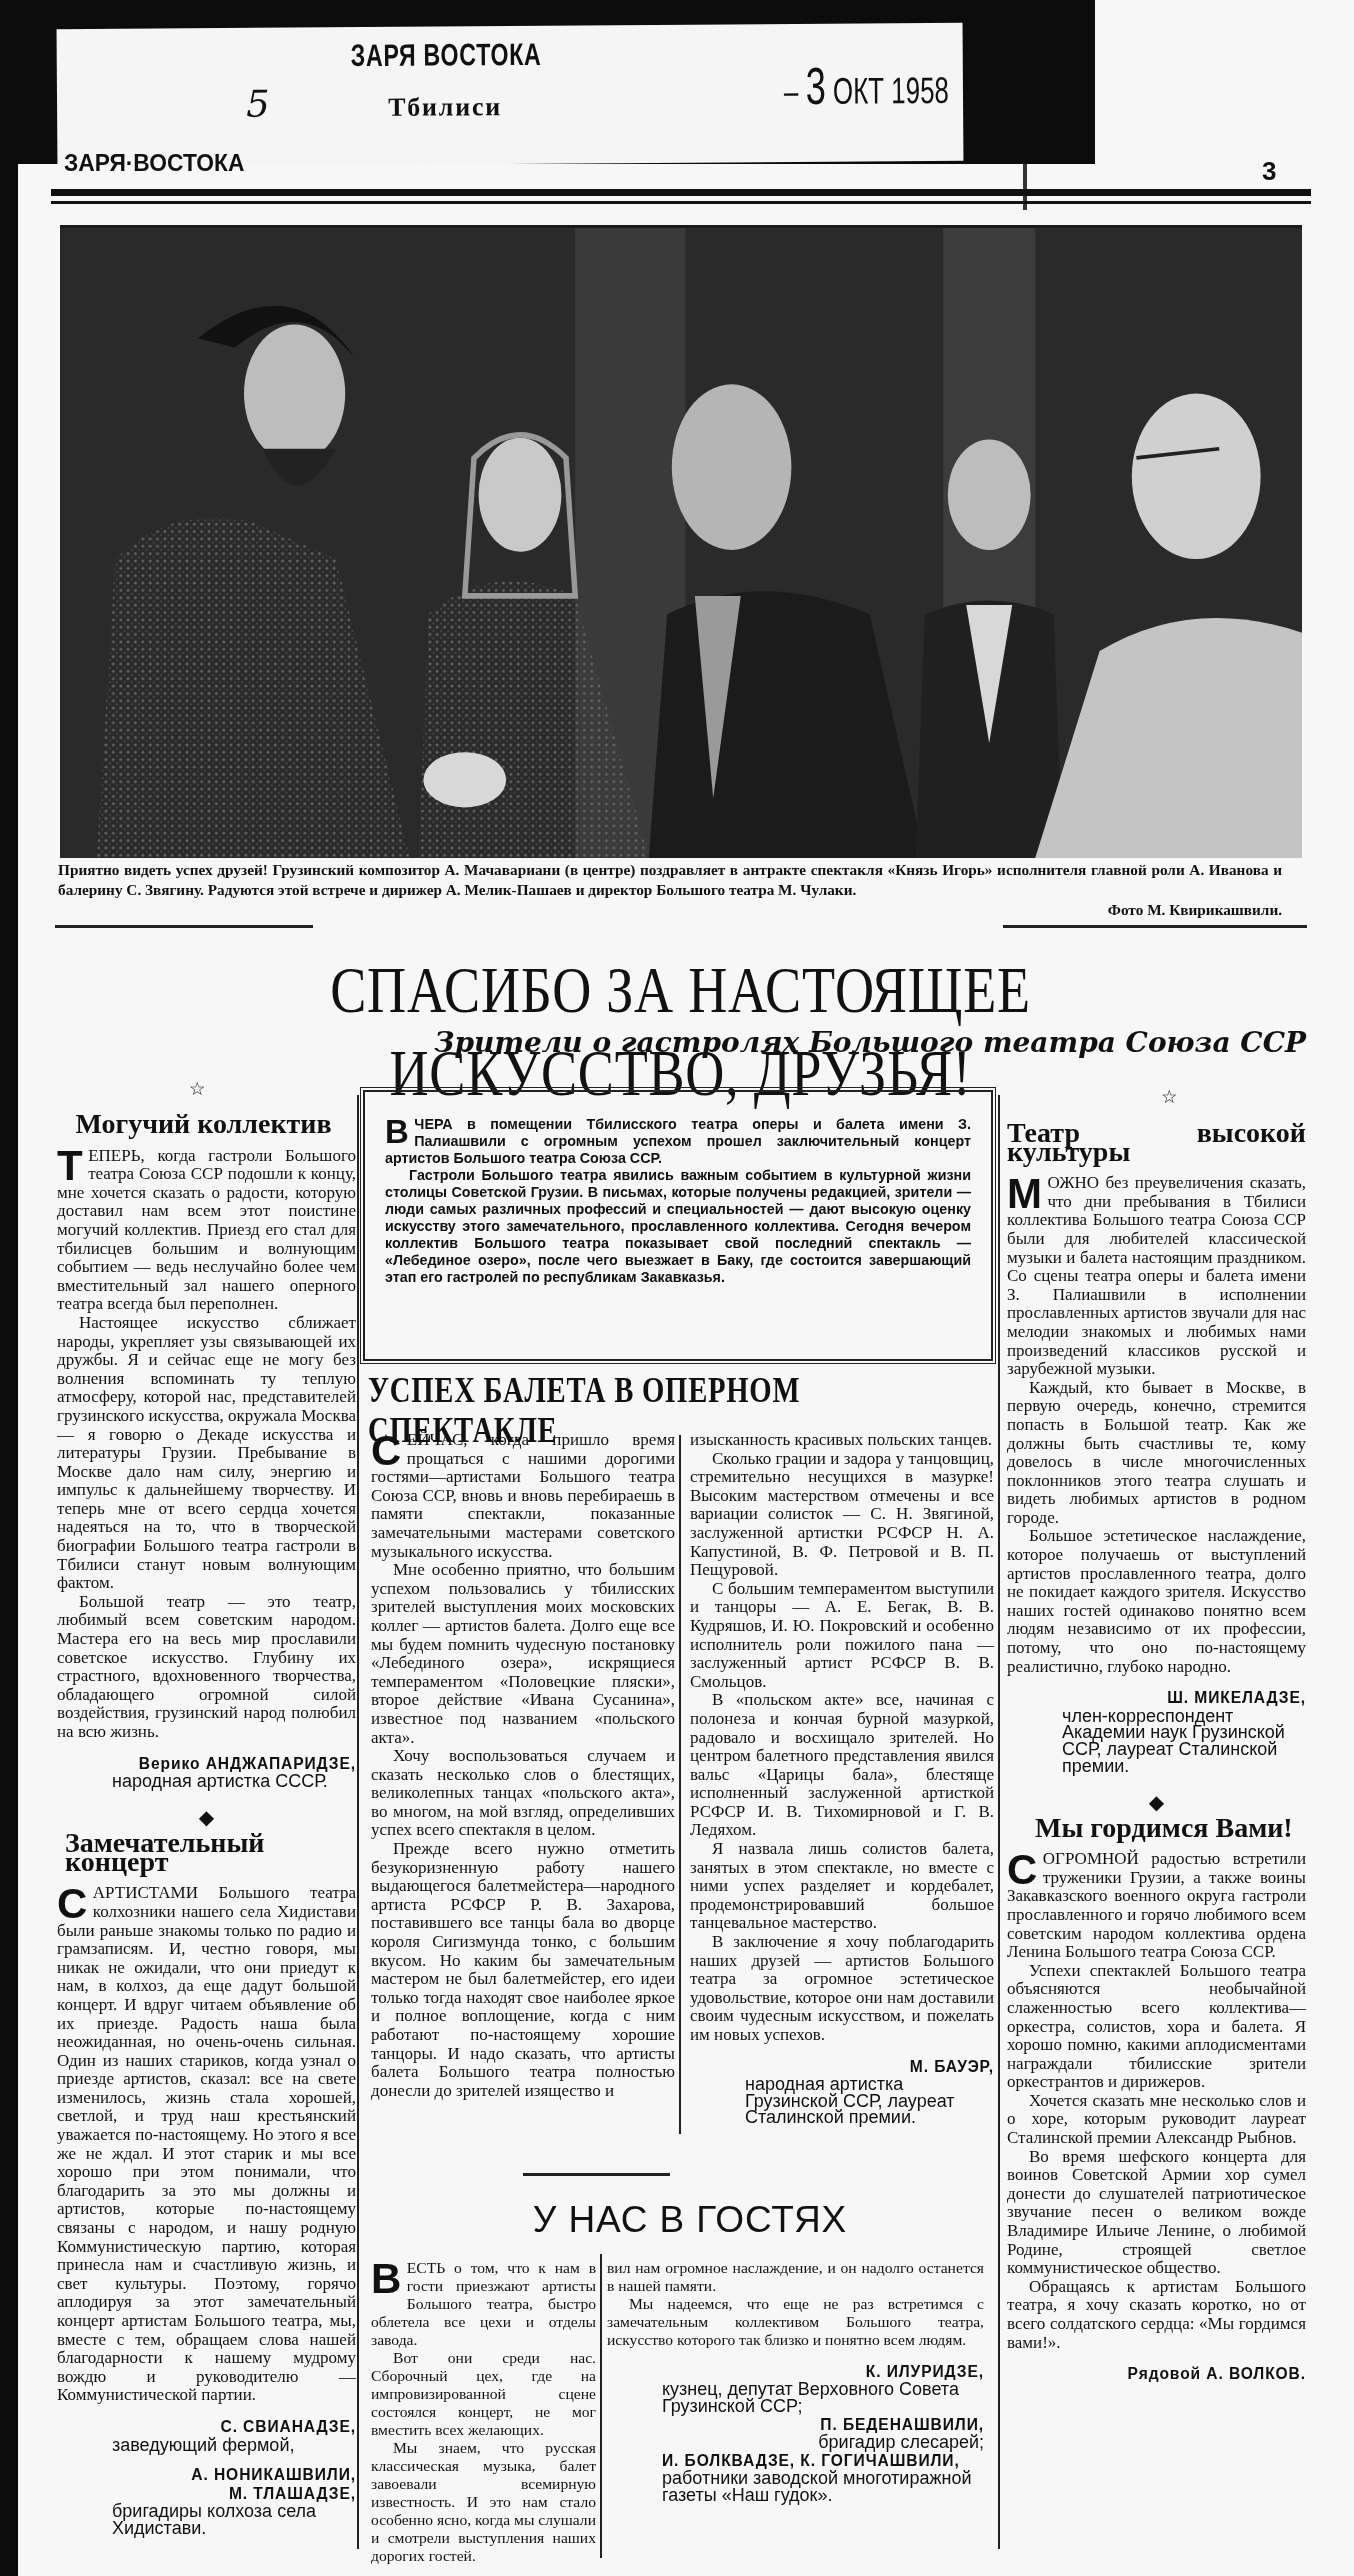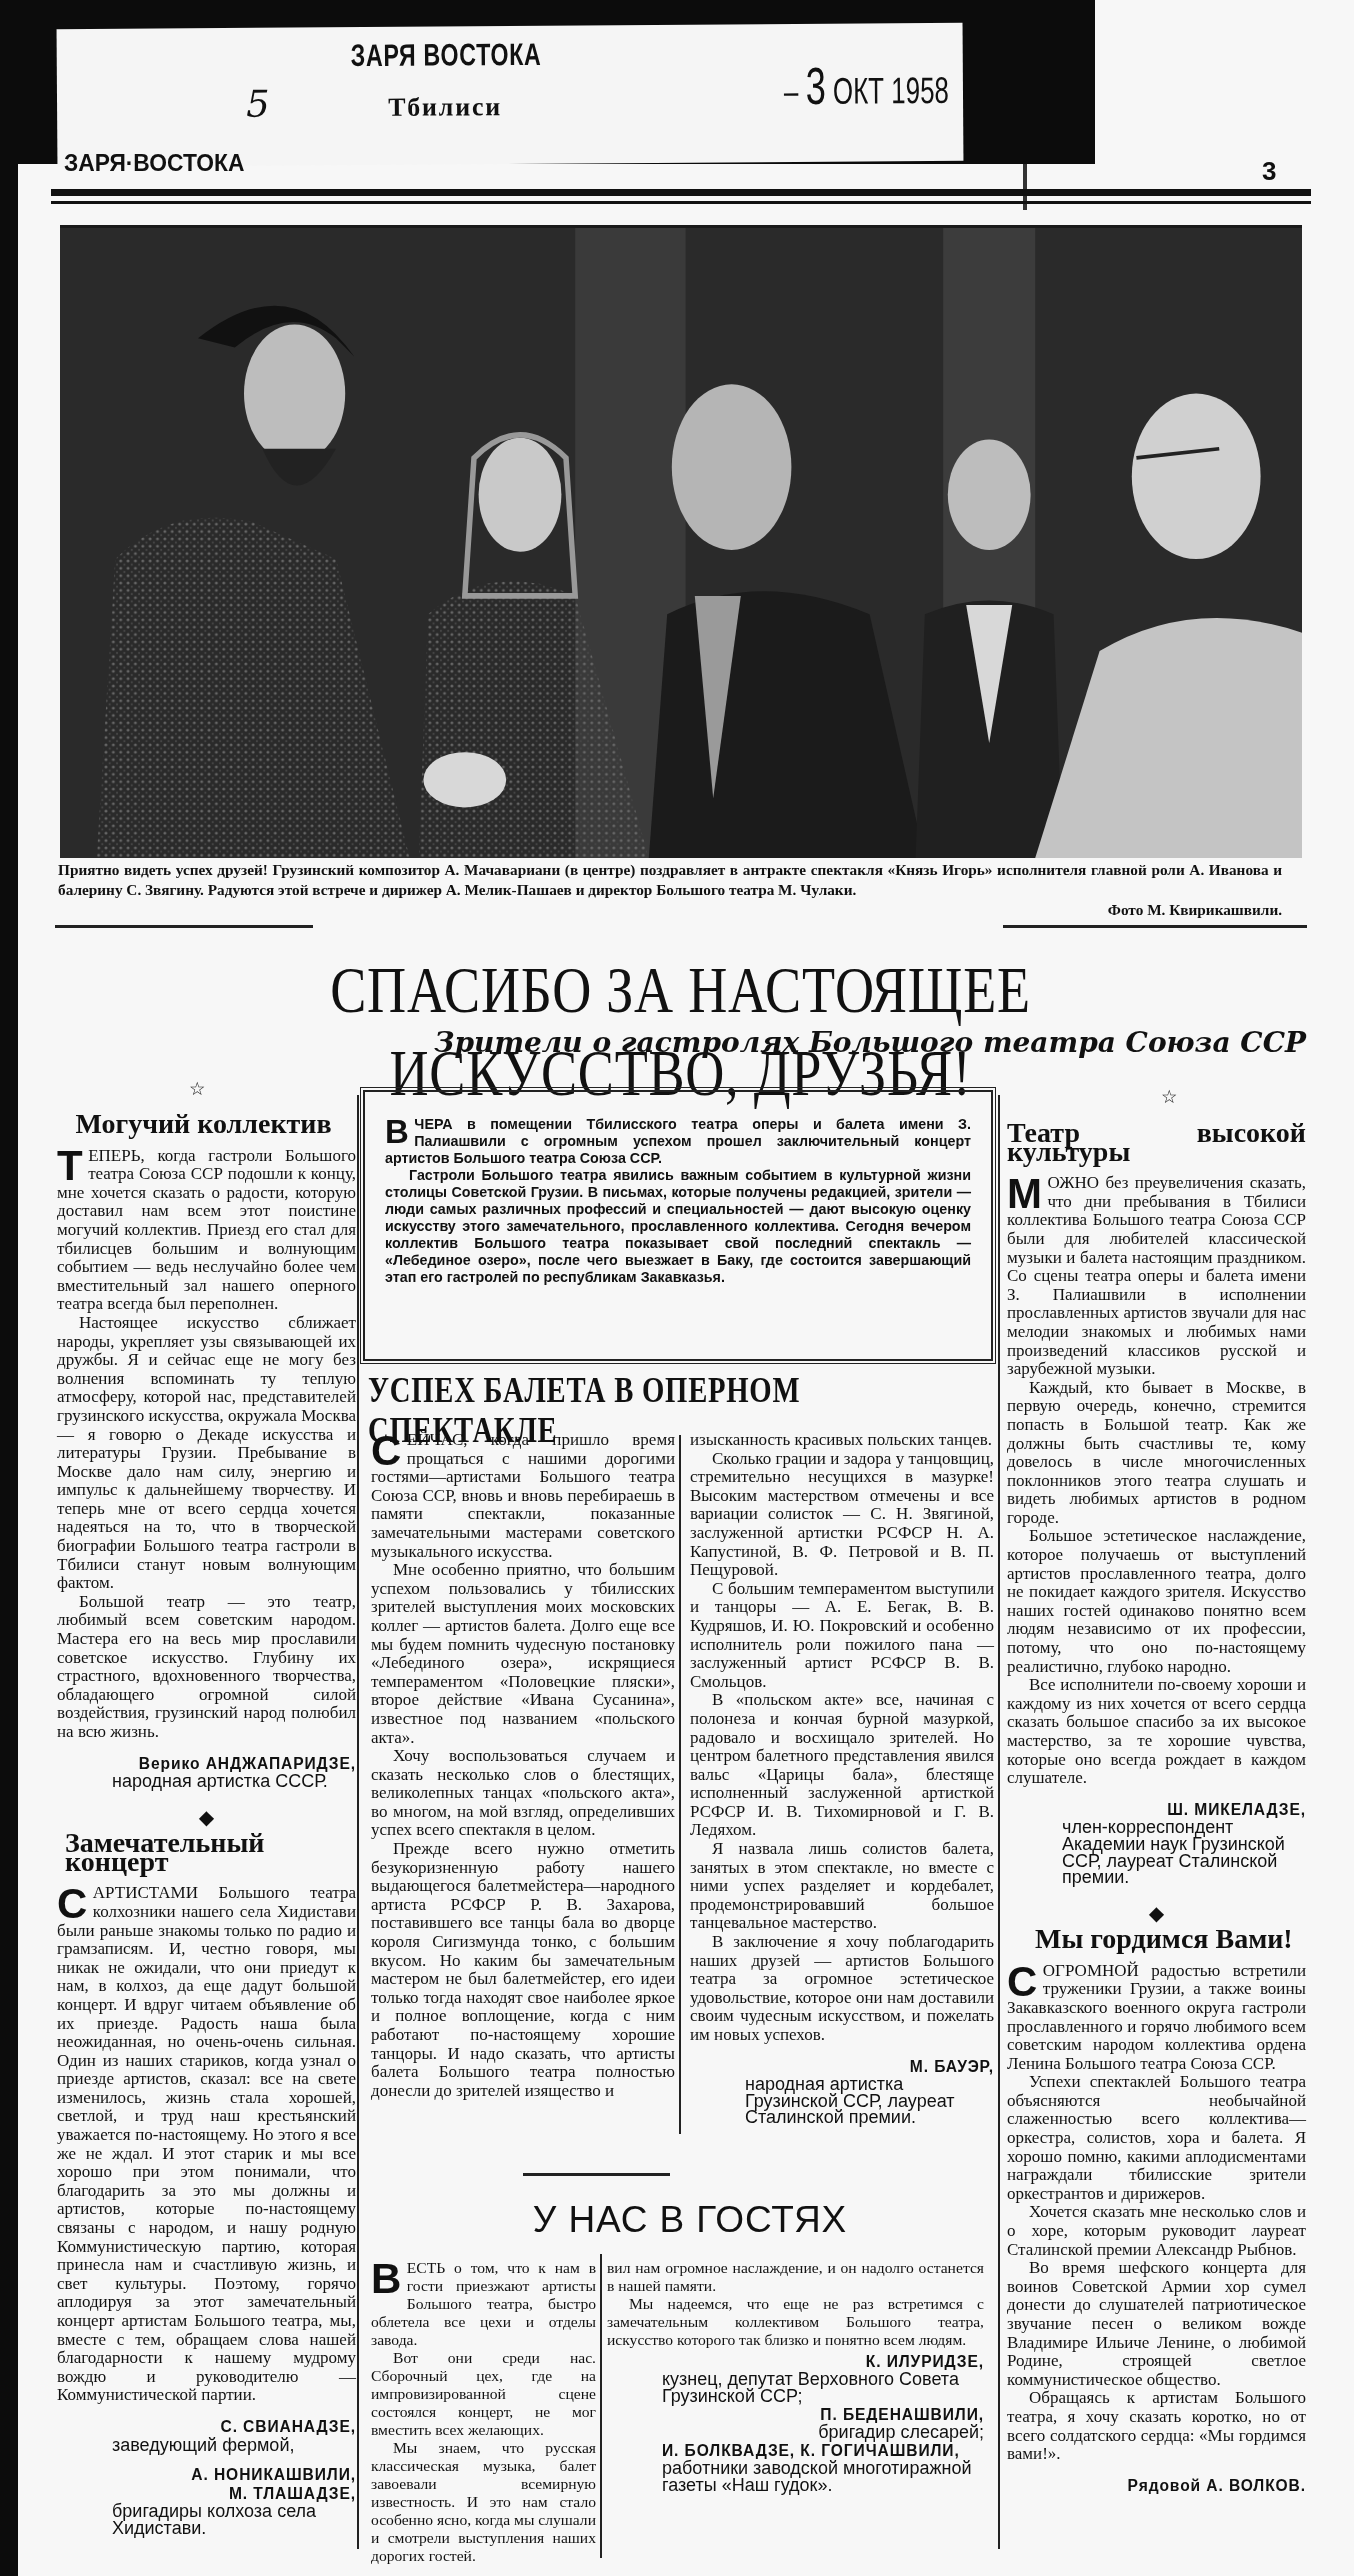--- a/index.html
+++ b/index.html
@@ -183,34 +183,33 @@
 <div class="guest-head">У НАС В ГОСТЯХ</div>
 <div class="col" style="left:371px;top:2259px;width:225px;font-size:15.6px;line-height:18px;">
   <p class="first"><span class="dropcap">В</span><span>ЕСТЬ о том, что к нам в гости приезжают артисты Большого театра, быстро облетела все цехи и отделы завода.</span></p>
   <p>Вот они среди нас. Сборочный цех, где на импровизированной сцене состоялся концерт, не мог вместить всех желающих.</p>
   <p>Мы знаем, что русская классическая музыка, балет завоевали всемирную известность. И это нам стало особенно ясно, когда мы слушали и смотрели выступления наших дорогих гостей.</p>
 
 </div>
 <div class="col" style="left:607px;top:2259px;width:377px;font-size:15.6px;line-height:18px;">
   <p class="first">вил нам огромное наслаждение, и он надолго останется в нашей памяти.</p>
   <p>Мы надеемся, что еще не раз встретимся с замечательным коллективом Большого театра, искусство которого так близко и понятно всем людям.</p>
-  <div class="sig" style="margin-top:4px;">К. ИЛУРИДЗЕ,</div>
+  <div class="sig" style="margin-top:14px;">К. ИЛУРИДЗЕ,</div>
   <div class="sigrole">кузнец, депутат Верховного Совета Грузинской ССР;</div>
   <div class="sig" style="margin-top:1.8px;">П. БЕДЕНАШВИЛИ,</div>
   <div class="sigrole" style="text-align:right;">бригадир слесарей;</div>
   <div class="sig" style="margin-top:1.8px;text-align:left;padding-left:55px;">И. БОЛКВАДЗЕ, К. ГОГИЧАШВИЛИ,</div>
   <div class="sigrole">работники заводской многотиражной газеты «Наш гудок».</div>
 </div>
 
 <div class="col" style="left:1007px;top:1124px;width:299px;">
   <div class="ahead" style="margin-left:0;">Театр высокой культуры</div>
   <p class="first"><span class="dropcap">М</span><span>ОЖНО без преувеличения сказать, что дни пребывания в Тбилиси коллектива Большого театра Союза ССР были для любителей классической музыки и балета настоящим праздником. Со сцены театра оперы и балета имени З. Палиашвили в исполнении прославленных артистов звучали для нас мелодии знакомых и любимых нами произведений классиков русской и зарубежной музыки.</span></p>
   <p>Каждый, кто бывает в Москве, в первую очередь, конечно, стремится попасть в Большой театр. Как же должны быть счастливы те, кому довелось в числе многочисленных поклонников этого театра слушать и видеть любимых артистов в родном городе.</p>
   <p>Большое эстетическое наслаждение, которое получаешь от выступлений артистов прославленного театра, долго не покидает каждого зрителя. Искусство наших гостей одинаково понятно всем людям независимо от их профессии, потому, что оно по-настоящему реалистично, глубоко народно.</p>
-  <p>Все исполнители по-своему хороши и каждому из них хочется от всего сердца сказать большое спасибо за их высокое мастерство, за те хорошие чувства, которые оно всегда рождает в каждом слушателе.</p>
   <div class="sig">Ш. МИКЕЛАДЗЕ,</div>
   <div class="sigrole">член-корреспондент Академии наук Грузинской ССР, лауреат Сталинской премии.</div>
   <div class="orn">◆</div>
   <div class="ahead" style="margin-left:28px;">Мы гордимся Вами!</div>
   <p class="first"><span class="dropcap">С</span><span>ОГРОМНОЙ радостью встретили труженики Грузии, а также воины Закавказского военного округа гастроли прославленного и горячо любимого всем советским народом коллектива ордена Ленина Большого театра Союза ССР.</span></p>
   <p>Успехи спектаклей Большого театра объясняются необычайной слаженностью всего коллектива—оркестра, солистов, хора и балета. Я хорошо помню, какими аплодисментами награждали тбилисские зрители оркестрантов и дирижеров.</p>
   <p>Хочется сказать мне несколько слов и о хоре, которым руководит лауреат Сталинской премии Александр Рыбнов.</p>
   <p>Во время шефского концерта для воинов Советской Армии хор сумел донести до слушателей патриотическое звучание песен о великом вожде Владимире Ильиче Ленине, о любимой Родине, строящей светлое коммунистическое общество.</p>
   <p>Обращаясь к артистам Большого театра, я хочу сказать коротко, но от всего солдатского сердца: «Мы гордимся вами!».</p>
   <div class="sig">Рядовой А. ВОЛКОВ.</div>

